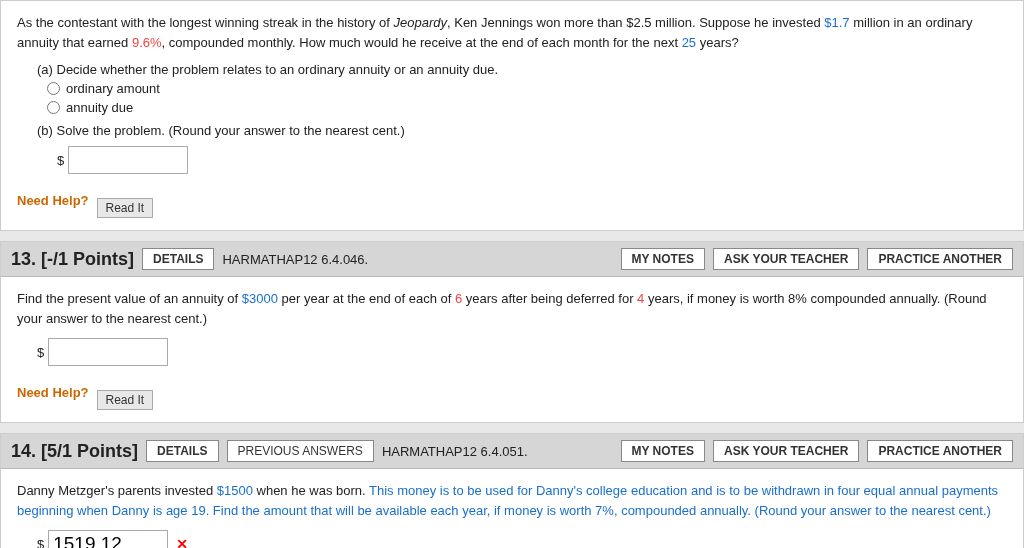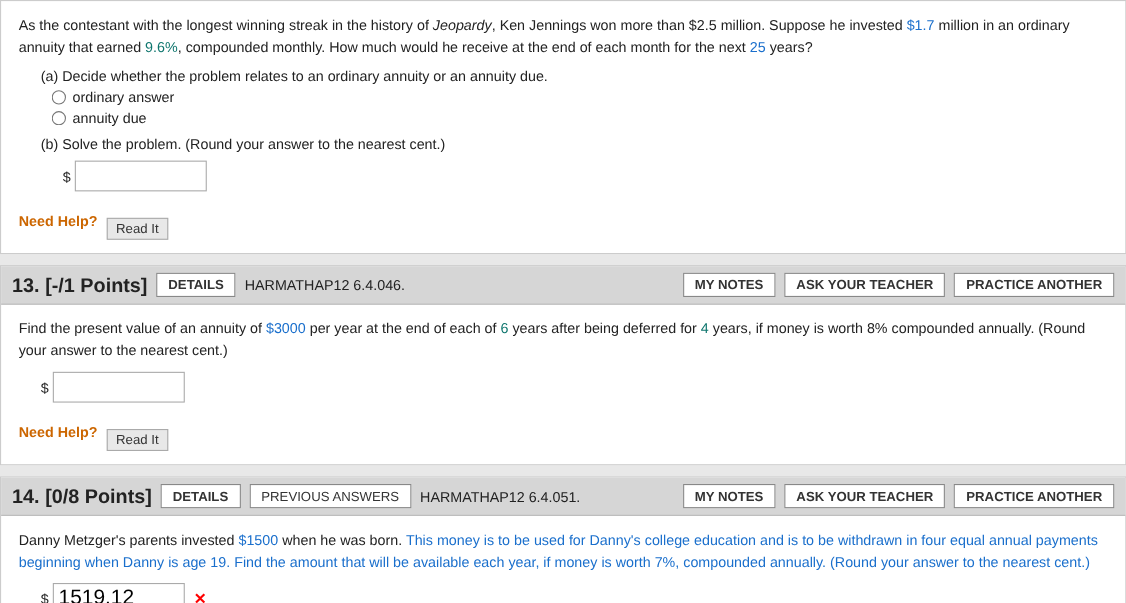--- a/index.html
+++ b/index.html
@@ -68,21 +68,21 @@
     .problem-body {
       padding: 12px 16px;
     }
 
     .problem-text {
       line-height: 1.5;
       margin-bottom: 10px;
     }
 
     .highlight-blue { color: #1a6fcc; }
-    .highlight-red { color: #0f766e; }
+    .highlight-red { color: #ef4444; }
     .italic { font-style: italic; }
 
     .sub-question {
       margin: 8px 0 8px 20px;
     }
 
     .radio-option {
       display: flex;
       align-items: center;
       gap: 6px;
@@ -145,21 +145,21 @@
 
 <div class="top-section">
   <div class="problem-text">
     As the contestant with the longest winning streak in the history of <span class="italic">Jeopardy</span>, Ken Jennings won more than $2.5 million. Suppose he invested <span class="highlight-blue">$1.7</span> million in an ordinary annuity that earned <span class="highlight-red">9.6%</span>, compounded monthly. How much would he receive at the end of each month for the next <span class="highlight-blue">25</span> years?
   </div>
 
   <div class="sub-question">
     <div>(a) Decide whether the problem relates to an ordinary annuity or an annuity due.</div>
     <div class="radio-option">
       <input type="radio" name="annuity-type" style="">
-      <span>ordinary answer</span>
+      <span>ordinary amount</span>
     </div>
     <div class="radio-option">
       <input type="radio" name="annuity-type" style="">
       <span>annuity due</span>
     </div>
   </div>
 
   <div class="sub-question">
     <div>(b) Solve the problem. (Round your answer to the nearest cent.)</div>
     <div class="dollar-input-row">
@@ -196,21 +196,21 @@
     <div class="need-help-row">
       <span class="need-help-label">Need Help?</span>
       <button class="btn-readit">Read It</button>
     </div>
   </div>
 </div>
 
 <div class="problem-block">
   <div class="problem-header">
     <span class="problem-number">
-      14. <span>[0/8 Points]</span>
+      14. <span>[5/1 Points]</span>
     </span>
     <button class="btn-details">DETAILS</button>
     <button class="btn-prev-answers">PREVIOUS ANSWERS</button>
     <span class="problem-code">HARMATHAP12 6.4.051.</span>
     <button class="btn-mynotes">MY NOTES</button>
     <button class="btn-askteacher">ASK YOUR TEACHER</button>
     <button class="btn-practice">PRACTICE ANOTHER</button>
   </div>
   <div class="problem-body">
     <div class="problem-text">

